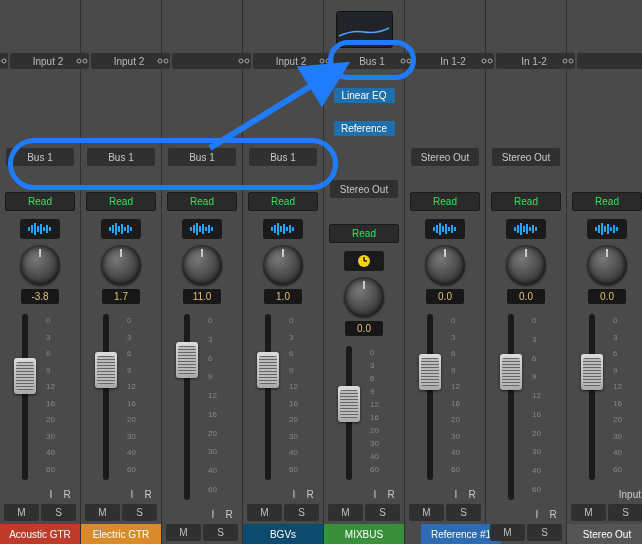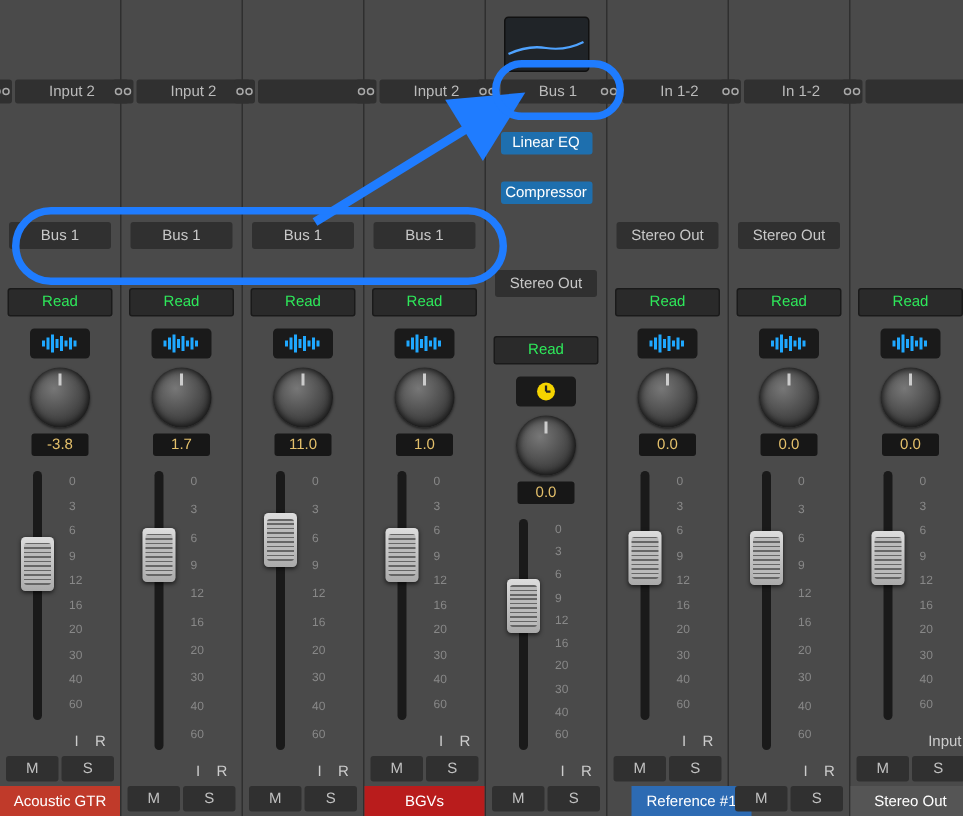--- a/index.html
+++ b/index.html
@@ -368,20 +368,21 @@
         <div class="meter-bar-col"></div>
       </div>
       <div class="ir-row">
         <div class="ir">I</div>
         <div class="ir">R</div>
       </div>
       <div class="ms-row">
         <div class="ms-btn">M</div>
         <div class="ms-btn">S</div>
       </div>
+      <div class="name-strip" style="background: rgb(217, 139, 43);">Electric GTR</div>
     </div>
     <div class="channel">
       <div class="top-row"></div>
       <div class="slot-row">
         <div class="slot-link">
           <span class="link-icon">
             <svg viewBox="0 0 24 12">
               <circle cx="6" cy="6" r="4" fill="none" stroke="currentColor" stroke-width="2"></circle>
               <circle cx="18" cy="6" r="4" fill="none" stroke="currentColor" stroke-width="2"></circle>
             </svg>
@@ -496,41 +497,41 @@
         <div class="meter-bar-col"></div>
       </div>
       <div class="ir-row">
         <div class="ir">I</div>
         <div class="ir">R</div>
       </div>
       <div class="ms-row">
         <div class="ms-btn">M</div>
         <div class="ms-btn">S</div>
       </div>
-      <div class="name-strip" style="background: #b91c1c;">BGVs</div>
+      <div class="name-strip" style="background: #0c4a6e;">BGVs</div>
     </div>
     <div class="channel">
       <div class="top-row">
         <div class="eq-preview"><svg viewBox="0 0 55 35">
             <path d="M2 24 Q 15 18 27 20 Q 40 22 52 16" stroke="#4fa3ff" stroke-width="1.5" fill="none"></path>
           </svg></div>
       </div>
       <div class="slot-row">
         <div class="slot-link">
           <span class="link-icon">
             <svg viewBox="0 0 24 12">
               <circle cx="6" cy="6" r="4" fill="none" stroke="currentColor" stroke-width="2"></circle>
               <circle cx="18" cy="6" r="4" fill="none" stroke="currentColor" stroke-width="2"></circle>
             </svg>
           </span>
         </div>
         <div class="slot">Bus 1</div>
       </div>
       <div class="plugin">Linear EQ</div>
-      <div class="plugin">Compressor</div>
+      <div class="plugin">Reference</div>
       <div style="height: 44px;"></div>
       <div class="output-slot">Stereo Out</div>
       <div style="height: 20px;"></div>
       <div class="read-btn">Read</div>
       <div class="meter-group">
         <div class="meter yellow">
           <svg width="16" height="16" viewBox="0 0 16 16">
             <circle cx="8" cy="8" r="6" fill="#f5d400"></circle>
             <line x1="8" y1="8" x2="8" y2="4" stroke="#222" stroke-width="1.5"></line>
             <line x1="8" y1="8" x2="11" y2="8" stroke="#222" stroke-width="1.5"></line>
@@ -562,20 +563,21 @@
         <div class="meter-bar-col"></div>
       </div>
       <div class="ir-row">
         <div class="ir">I</div>
         <div class="ir">R</div>
       </div>
       <div class="ms-row">
         <div class="ms-btn">M</div>
         <div class="ms-btn">S</div>
       </div>
+      <div class="name-strip" style="background: rgb(58, 143, 58);">MIXBUS</div>
     </div>
     <div class="channel">
       <div class="top-row"></div>
       <div class="slot-row">
         <div class="slot-link">
           <span class="link-icon">
             <svg viewBox="0 0 24 12">
               <circle cx="6" cy="6" r="4" fill="none" stroke="currentColor" stroke-width="2"></circle>
               <circle cx="18" cy="6" r="4" fill="none" stroke="currentColor" stroke-width="2"></circle>
             </svg>

